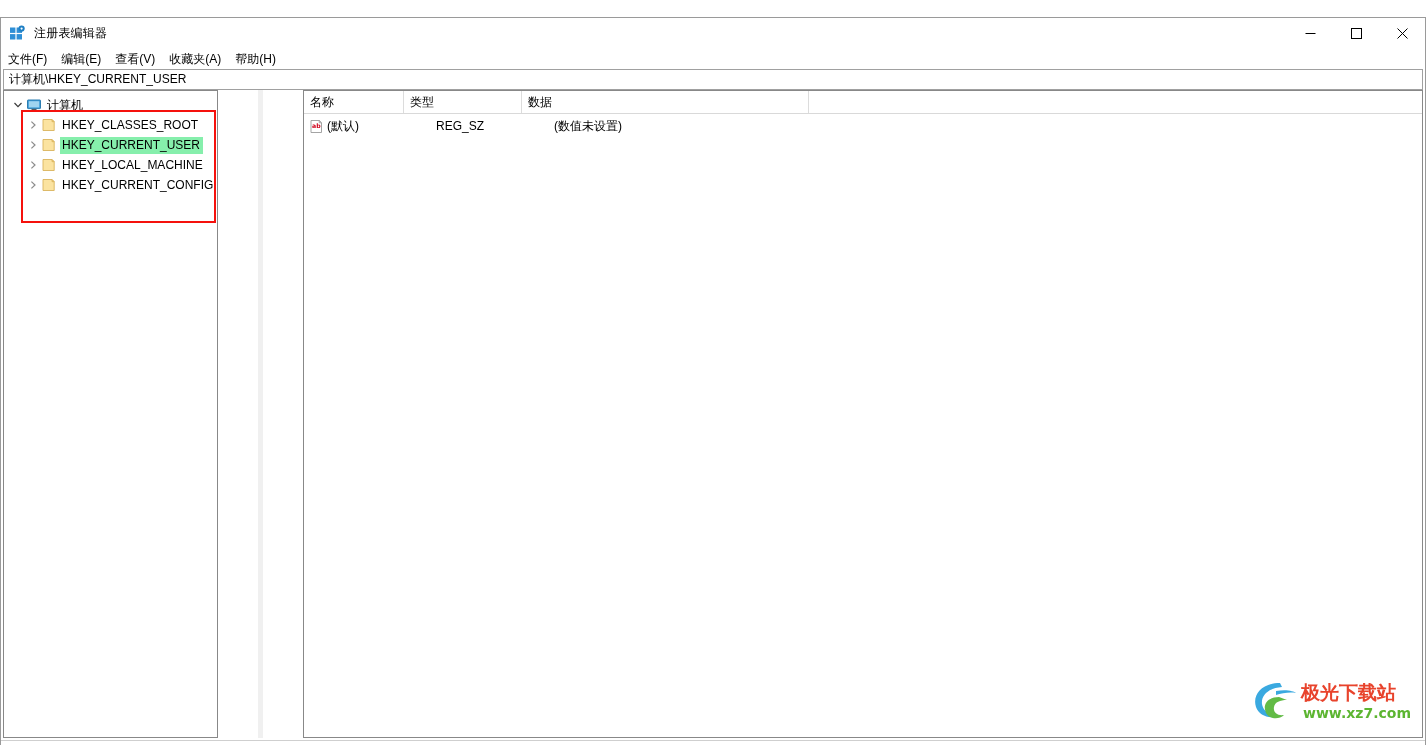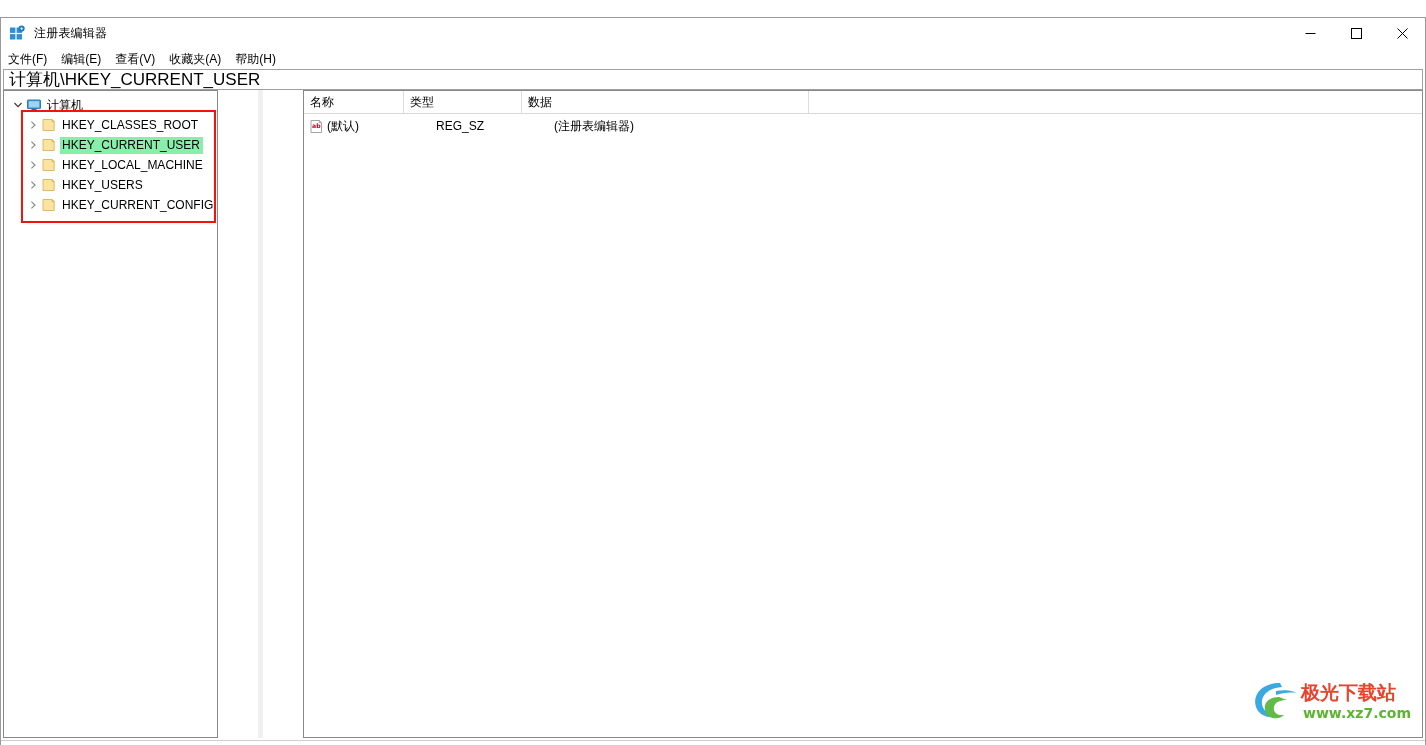--- a/index.html
+++ b/index.html
@@ -98,21 +98,21 @@
     background: #ffffff;
   }
   .addressbar {
     height: 21px;
     border: 1px solid #a0a0a0;
     background: #ffffff;
     display: flex;
     align-items: center;
     padding-left: 5px;
     box-sizing: border-box;
-    font-size: 17px;
+    font-size: 12px;
     color: #000000;
     white-space: nowrap;
     overflow: hidden;
   }
 
   
   .content {
     flex: 1;
     display: flex;
     position: relative;
@@ -376,34 +376,20 @@
           </span>
           <span class="folder-icon">
             <svg width="16" height="16" viewBox="0 0 16 16">
               <path d="M2 2.5 h9 l2.2 2.2 v8.8 h-11.2 z" fill="#fbe3a0" stroke="#d9b35c" stroke-width="0.9"></path>
               <path d="M11 2.5 v2.2 h2.2 z" fill="#efd080" stroke="#d9b35c" stroke-width="0.8"></path>
             </svg>
           </span>
           <span class="tree-label">HKEY_LOCAL_MACHINE</span>
         </div>
 
-        <div class="tree-row child">
-          <span class="chev">
-            <svg width="10" height="10" viewBox="0 0 10 10">
-              <polyline points="3.4,1.6 7,5 3.4,8.4" fill="none" stroke="#8b8b8b" stroke-width="1.2"></polyline>
-            </svg>
-          </span>
-          <span class="folder-icon">
-            <svg width="16" height="16" viewBox="0 0 16 16">
-              <path d="M2 2.5 h9 l2.2 2.2 v8.8 h-11.2 z" fill="#fbe3a0" stroke="#d9b35c" stroke-width="0.9"></path>
-              <path d="M11 2.5 v2.2 h2.2 z" fill="#efd080" stroke="#d9b35c" stroke-width="0.8"></path>
-            </svg>
-          </span>
-          <span class="tree-label">HKEY_USERS</span>
-        </div>
 
         <div class="tree-row child">
           <span class="chev">
             <svg width="10" height="10" viewBox="0 0 10 10">
               <polyline points="3.4,1.6 7,5 3.4,8.4" fill="none" stroke="#8b8b8b" stroke-width="1.2"></polyline>
             </svg>
           </span>
           <span class="folder-icon">
             <svg width="16" height="16" viewBox="0 0 16 16">
               <path d="M2 2.5 h9 l2.2 2.2 v8.8 h-11.2 z" fill="#fbe3a0" stroke="#d9b35c" stroke-width="0.9"></path>
@@ -431,21 +417,21 @@
             <span class="ab-icon">
               <svg width="15" height="15" viewBox="0 0 15 15">
                 <path d="M2 1.5 h8.2 l2.3 2.3 v9.7 h-10.5 z" fill="#ffffff" stroke="#9a9a9a" stroke-width="0.9"></path>
                 <path d="M10.2 1.5 v2.3 h2.3 z" fill="#e6e6e6" stroke="#9a9a9a" stroke-width="0.8"></path>
                 <text x="3" y="8.6" font-family="DejaVu Sans, sans-serif" font-size="6.2" font-weight="bold" fill="#d0021b">ab</text>
               </svg>
             </span>
             <span>(默认)</span>
           </div>
           <div class="cell cell-type">REG_SZ</div>
-          <div class="cell cell-data">(注册表编辑器)</div>
+          <div class="cell cell-data">(数值未设置)</div>
         </div>
       </div>
     </div>
 
     <div class="annotation-rect" style="left: 20px; top: 20px; width: 195px; height: 113px; border-color: rgb(245, 17, 13);"></div>
 
   </div>
 
   <div class="statusbar">
     <span></span>

